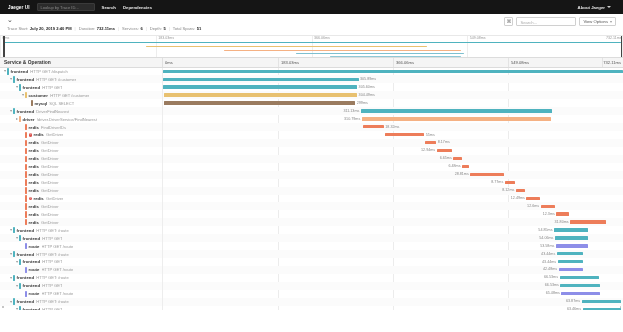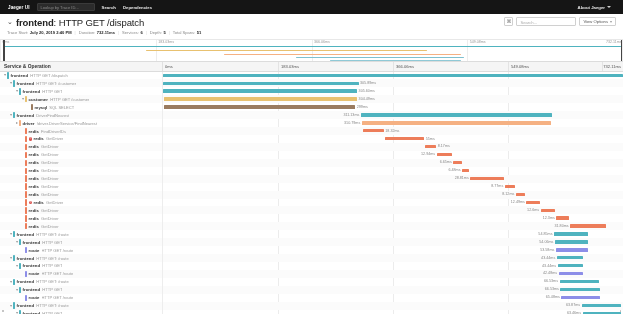--- a/index.html
+++ b/index.html
@@ -345,21 +345,20 @@
   <div class="nav-spacer"></div>
   <div class="nav-right">
     <span>About Jaeger</span>
     <span class="caret-down"></span>
   </div>
 </div>
 
 <div class="trace-header">
   <div class="th-row1">
     <span class="chevron">⌄</span>
-    <span class="trace-title"><b>frontend</b><span>:&nbsp;</span><span>HTTP GET /dispatch</span></span>
   </div>
 
   <div class="th-right">
     <div class="kbd-btn">⌘</div>
     <div class="search-box">Search...</div>
     <div class="viewopts-btn">
       <span>View Options</span>
       <span class="caret-sm"></span>
     </div>
   </div>

